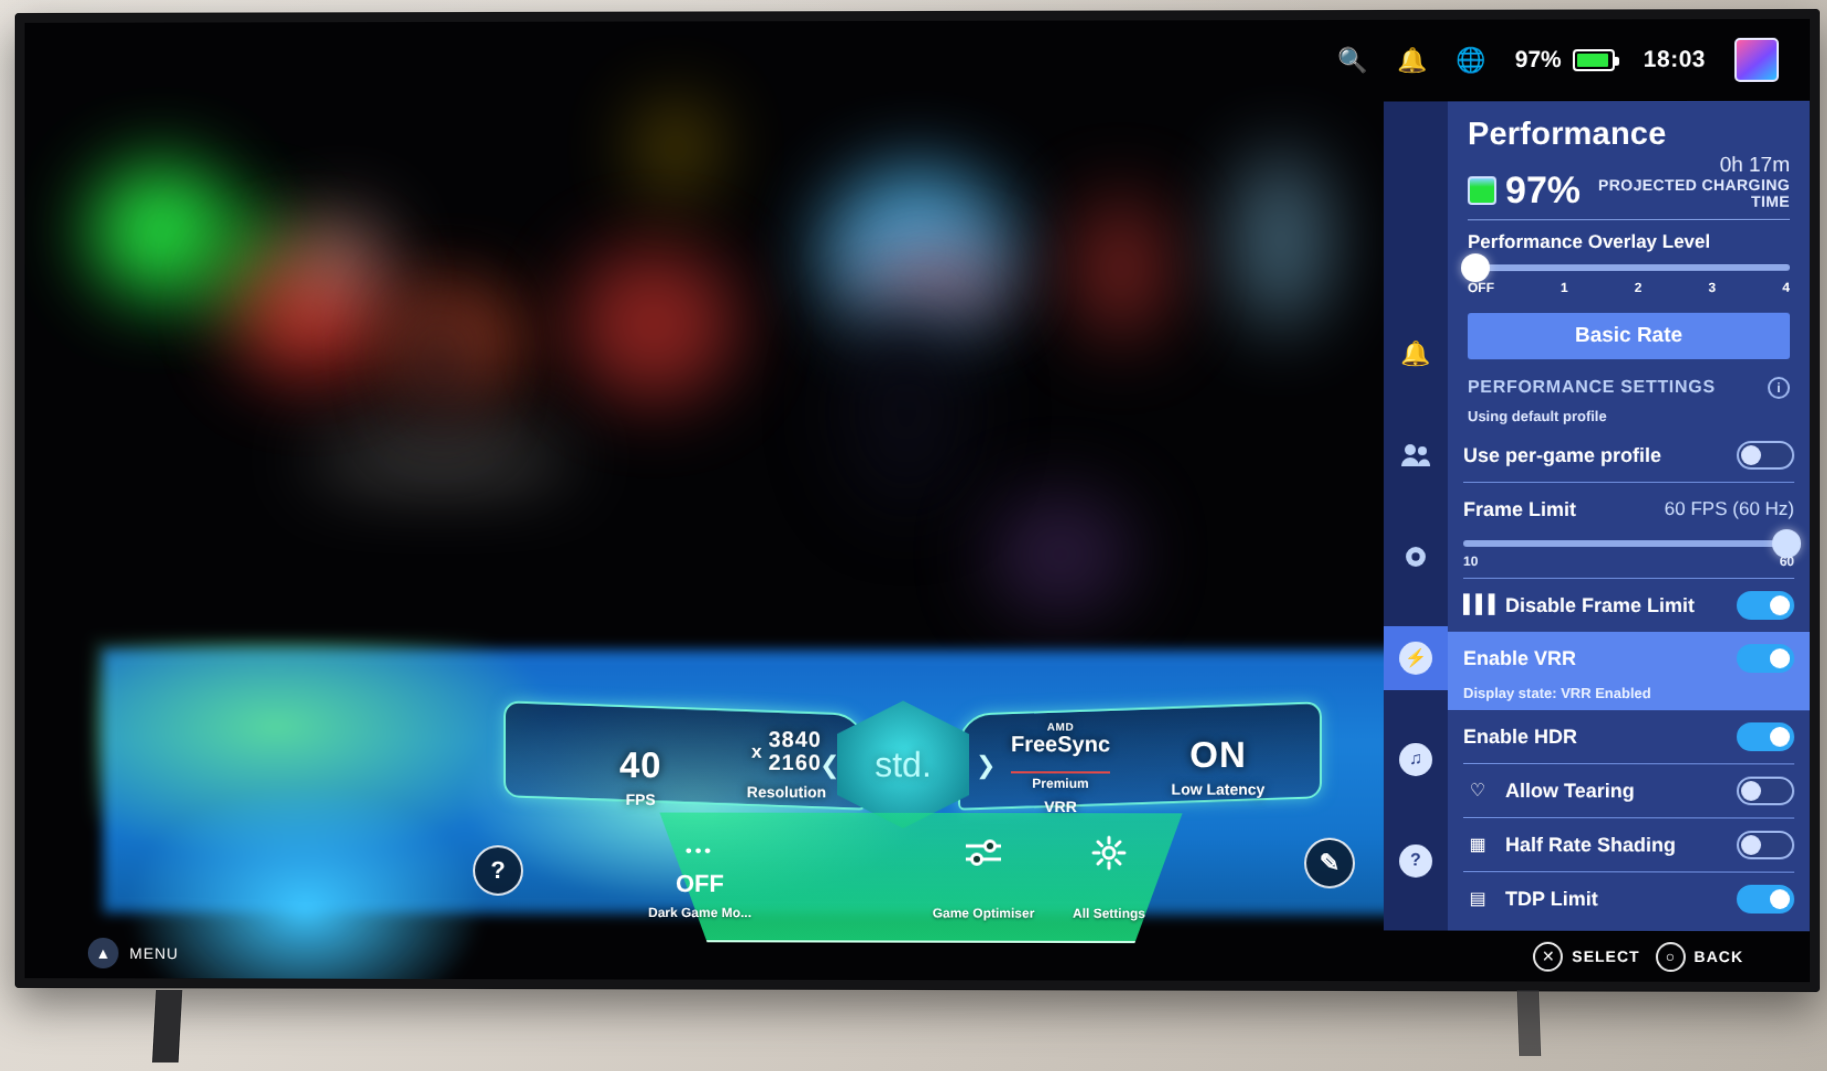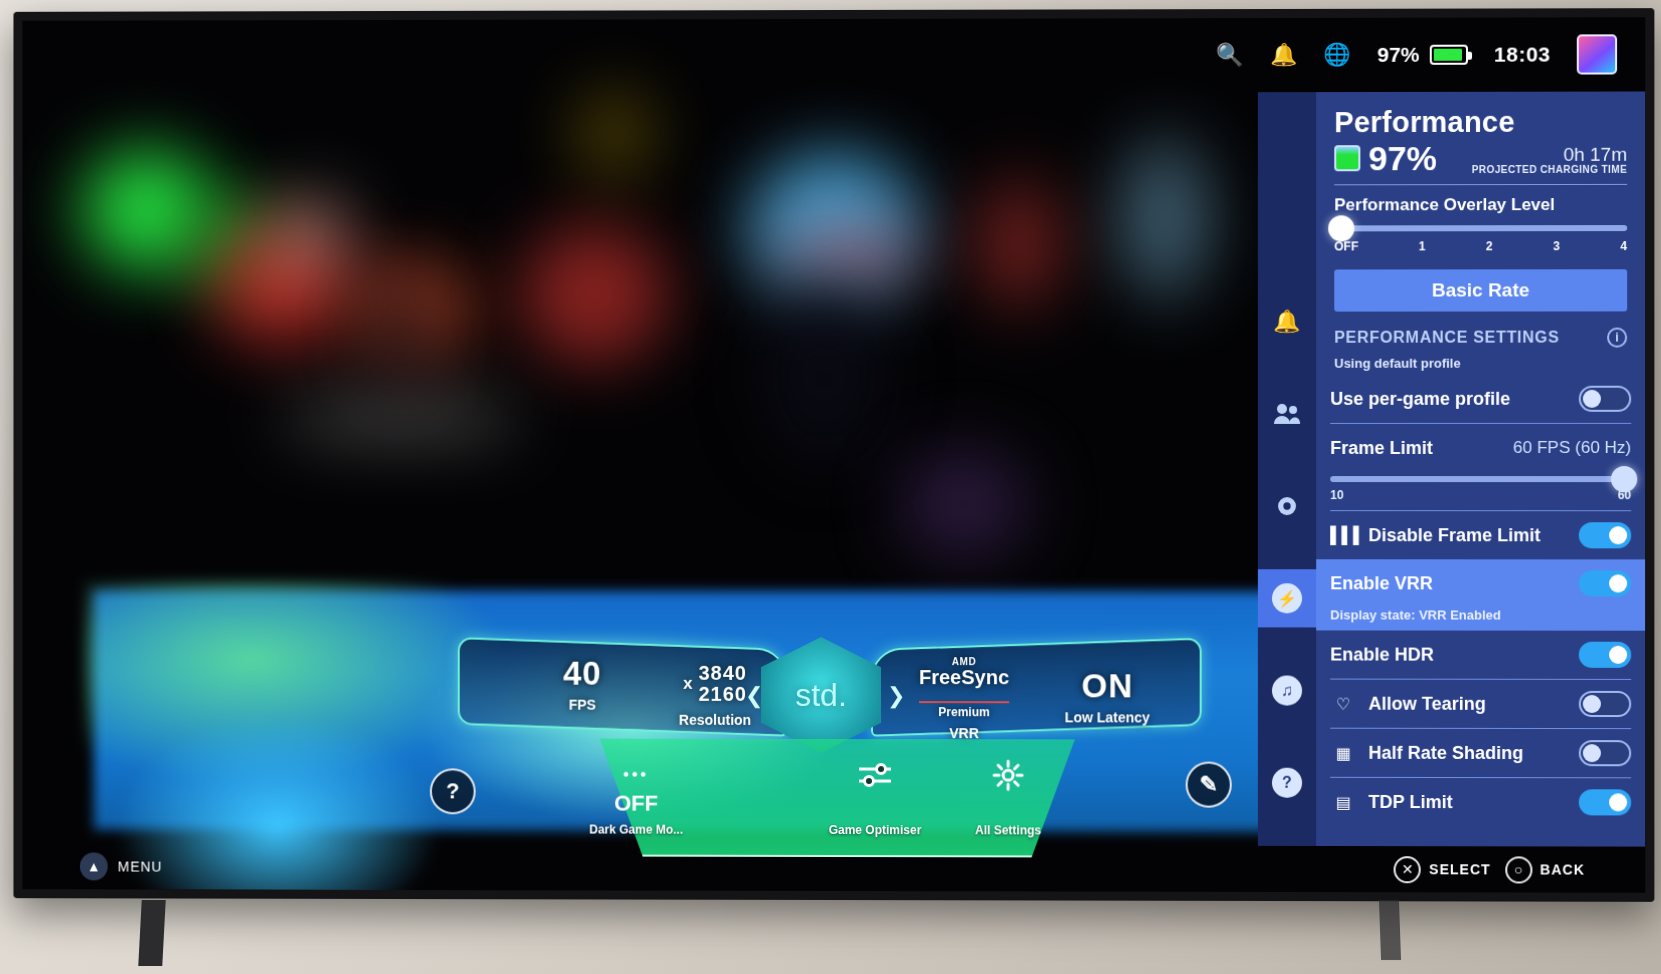--- a/index.html
+++ b/index.html
@@ -85,21 +85,21 @@
     box-shadow: 0 0 14px rgba(110,240,216,.55);
   }
   #wing-l{ left:8px; width:330px; border-radius:14px 30px 6px 14px; transform: skewY(2.0deg); }
   #wing-r{ right:8px; width:330px; border-radius:30px 14px 14px 6px; transform: skewY(-2.0deg); }
 
   .stat{ position:absolute; text-align:center; color:#fff; text-shadow:0 0 8px rgba(0,0,0,.8); }
   .stat .v{ font-size:33px; font-weight:700; letter-spacing:1px; line-height:1; }
   .stat .v.small{ font-size:20px; line-height:1.05;text-align:center; }
   .stat .k{ font-size:14px; font-weight:700; margin-top:7px; }
 
-  #st-fps{ left:78px;  top:26px; width:110px; }
+  #st-fps{ left:78px;  top:48px; width:110px; }
   #st-res{ left:196px; top:32px; width:140px; }
   #st-vrr{ left:440px; top:26px; width:150px; }
   #st-lat{ left:588px; top:38px; width:140px; }
 
   .freesync{ color:#fff; text-align:center; line-height:1; }
   .freesync .amd{ font-size:10px; font-weight:700; letter-spacing:.5px; }
   .freesync .fs{ font-size:20px; font-weight:700; border-bottom:2px solid #e04b4b; display:inline-block; padding-bottom:14px;}
   .freesync .pr{ font-size:12px; font-weight:700; margin-top:3px;}
 
   
@@ -118,21 +118,21 @@
   
   #greentray{
     position:absolute; left:118px; top:108px; width:540px; height:118px;
     background: linear-gradient(180deg, rgba(30,230,130,.62), rgba(26,220,126,.88));
     clip-path: polygon(6% 0%, 94% 0%, 86% 100%, 14% 100%);
     border-bottom:2px solid #c7fbe4;
   }
   .tray-item{ position:absolute; top:124px; width:130px; text-align:center; color:#fff; }
   .tray-item .ic{ height:40px; display:flex; align-items:center; justify-content:center; font-size:26px; font-weight:700; }
   .tray-item .lb{ font-size:12px; font-weight:700; margin-top:6px; text-shadow:0 1px 3px rgba(0,0,0,.6); }
-  #tr1{ left:122px; } #tr2{ left:248px; } #tr3{ left:361px; } #tr4{ left:494px; }
+  #tr1{ left:122px; } #tr2{ left:248px; } #tr3{ left:380px; } #tr4{ left:494px; }
 
   .side-circ{
     position:absolute; width:46px; height:46px; border-radius:50%;
     border:2px solid #dfe6ee; background:rgba(8,14,24,.75);
     display:flex; align-items:center; justify-content:center;
     color:#fff; font-size:22px; font-weight:700;
   }
   #circ-help{ left:-20px; top:138px; }
   #circ-edit{ right:-22px; top:130px; }
 
@@ -185,21 +185,21 @@
   .phead h1{ font-size:29px; font-weight:700; letter-spacing:.2px; }
   .battline{ display:flex; align-items:flex-end; justify-content:space-between; margin-top:2px; }
   .battbig{ display:flex; align-items:center; gap:8px; }
   .batticon{
     width:26px;height:26px;border:2px solid #cfe0ff;border-radius:4px;
     background: linear-gradient(180deg,#7fd7ff 0%, #24e23c 35%);
   }
   .battbig .num{ font-size:34px; font-weight:700; line-height:1; }
   .chargebox{ text-align:right; line-height:1.05; }
   .chargebox .t{ font-size:19px; color:#e7eeff; }
-  .chargebox .s{ font-size:10px; font-weight:700; letter-spacing:.4px; color:#e3ebff; }
+  .chargebox .s{ font-size:14px; font-weight:700; letter-spacing:.4px; color:#e3ebff; }
 
   .hr{ height:1px; background:#7e9adf; margin:9px 18px 0 18px; }
 
   .sec-title{ color:#fff; font-size:17px; font-weight:700; padding:10px 18px 0 18px; }
 
   .slider-wrap{ padding:10px 18px 0 18px; position:relative; }
   .track{ height:6px; background:#8fa9e8; border-radius:3px; position:relative; }
   .track .knob{
     position:absolute; top:-10px; width:26px; height:26px; border-radius:50%;
     background:#fff; box-shadow:0 0 8px rgba(255,255,255,.55);

